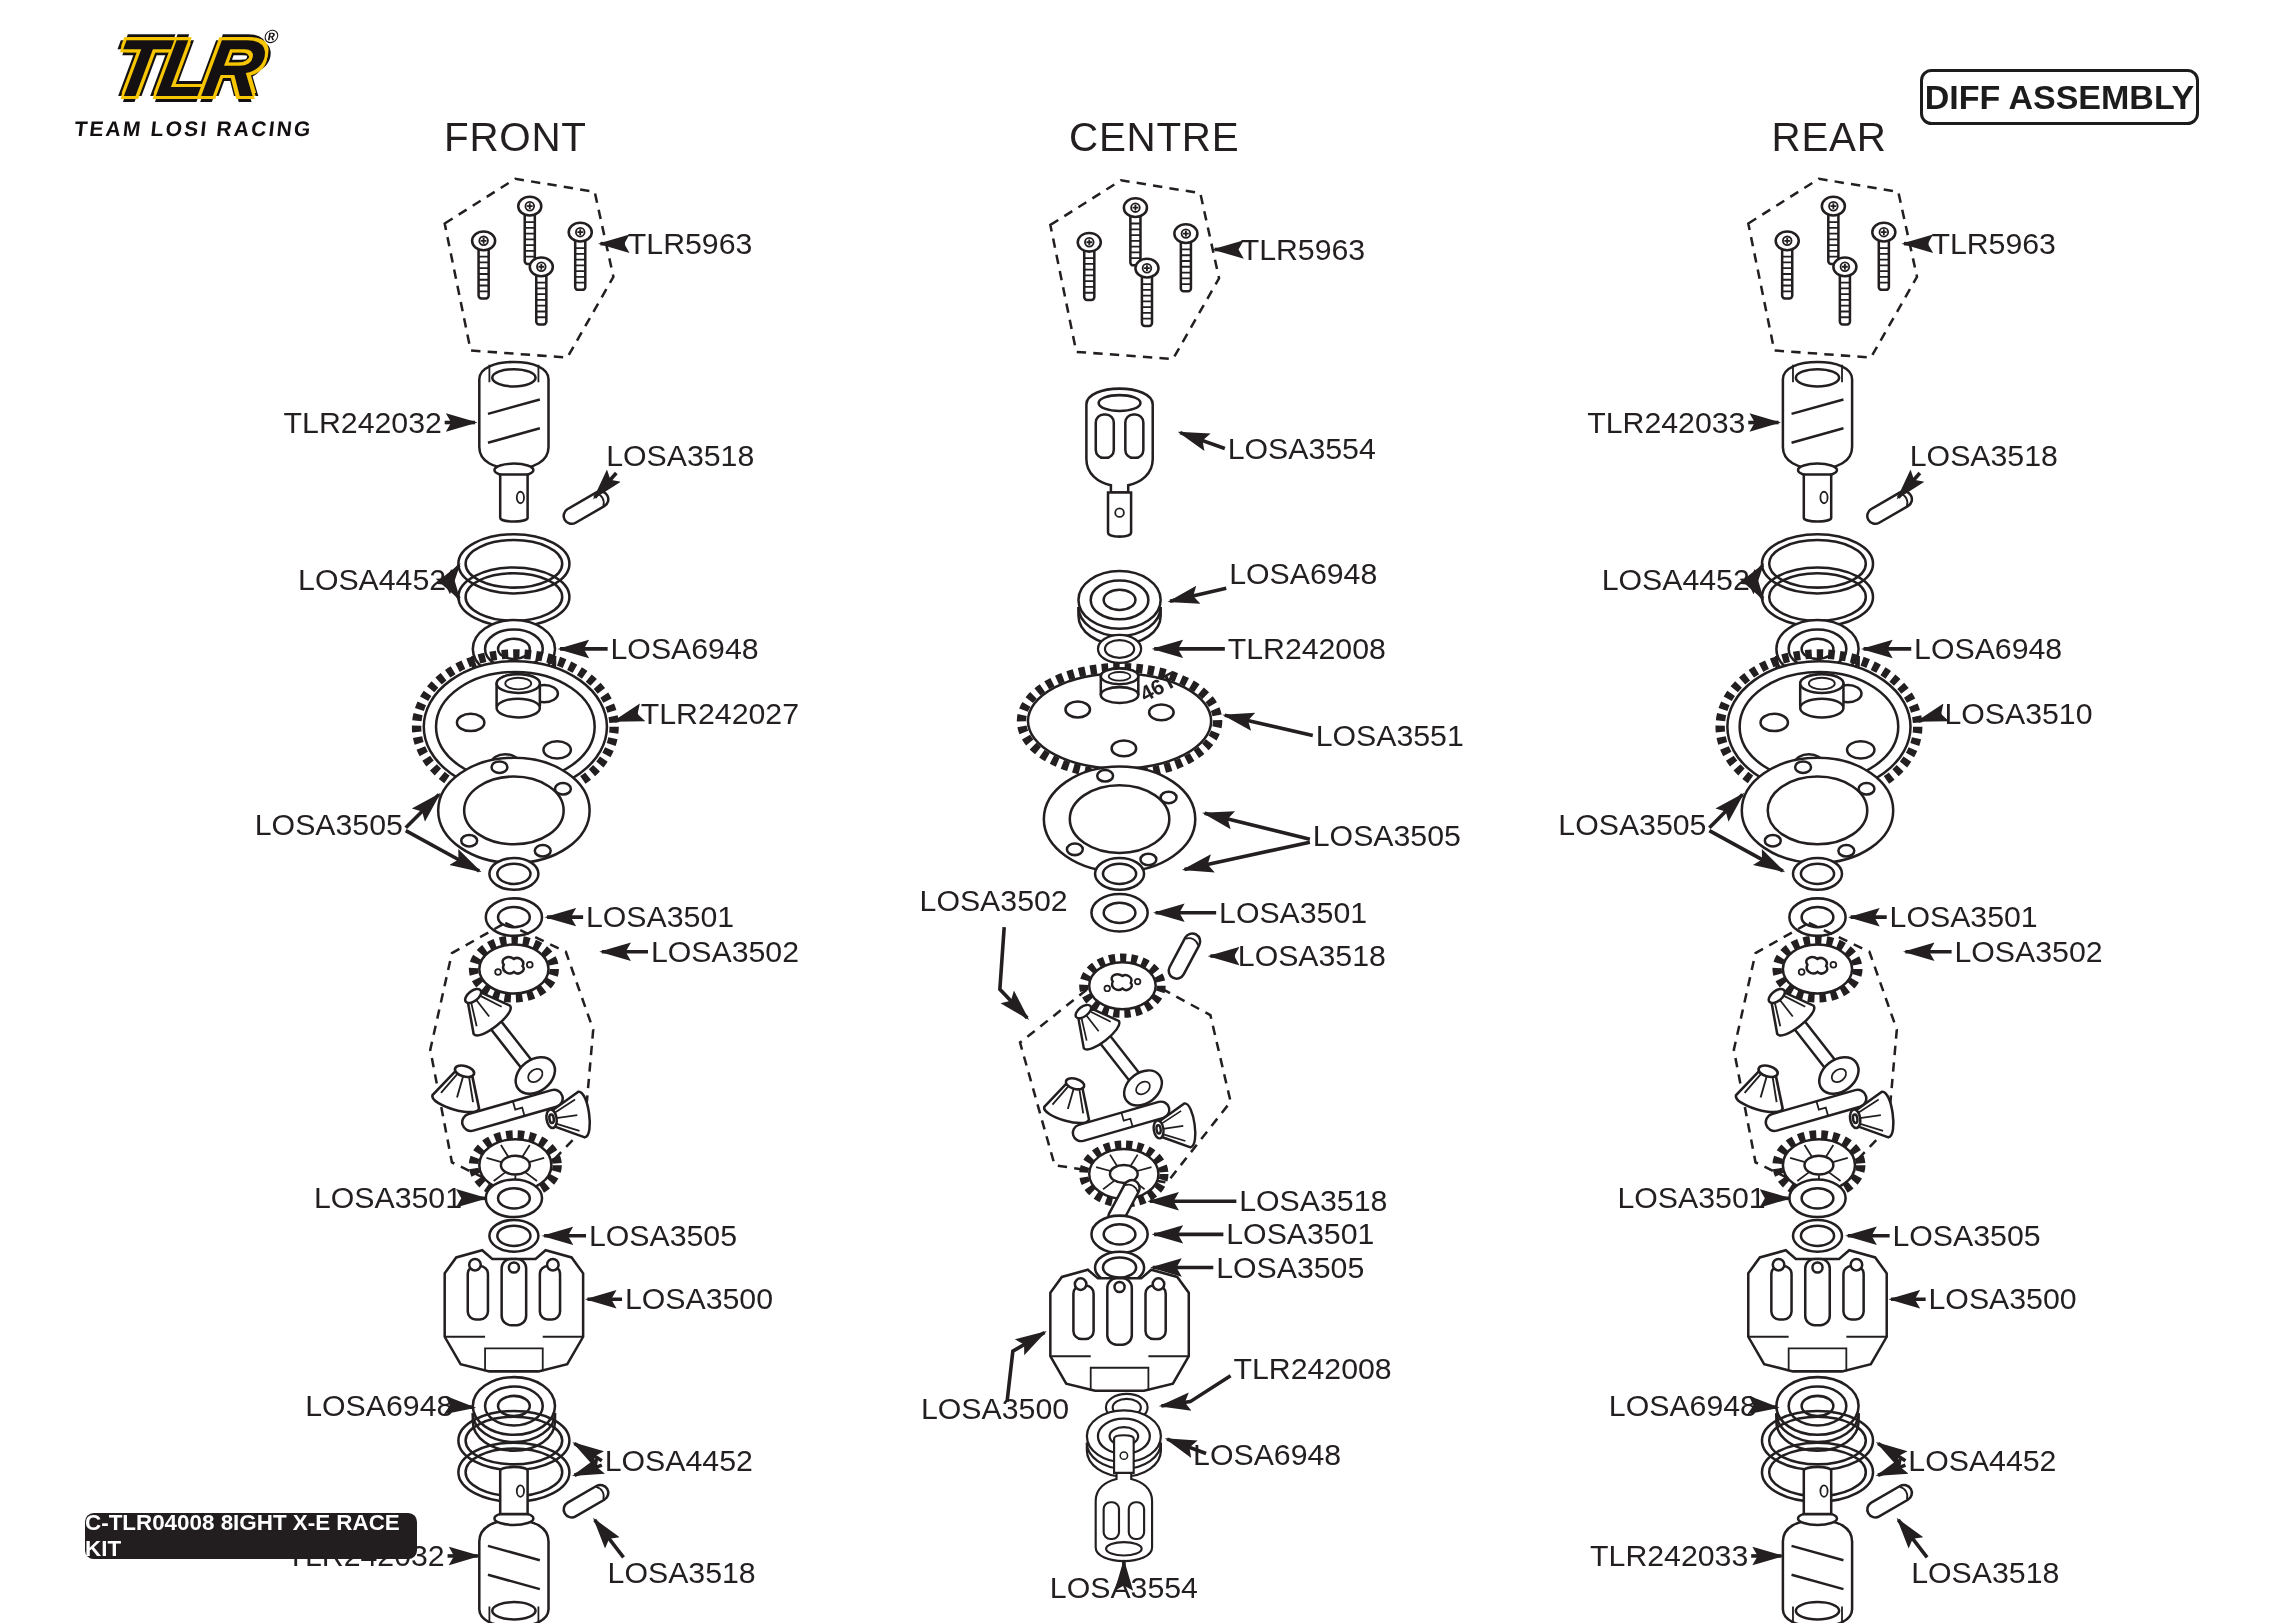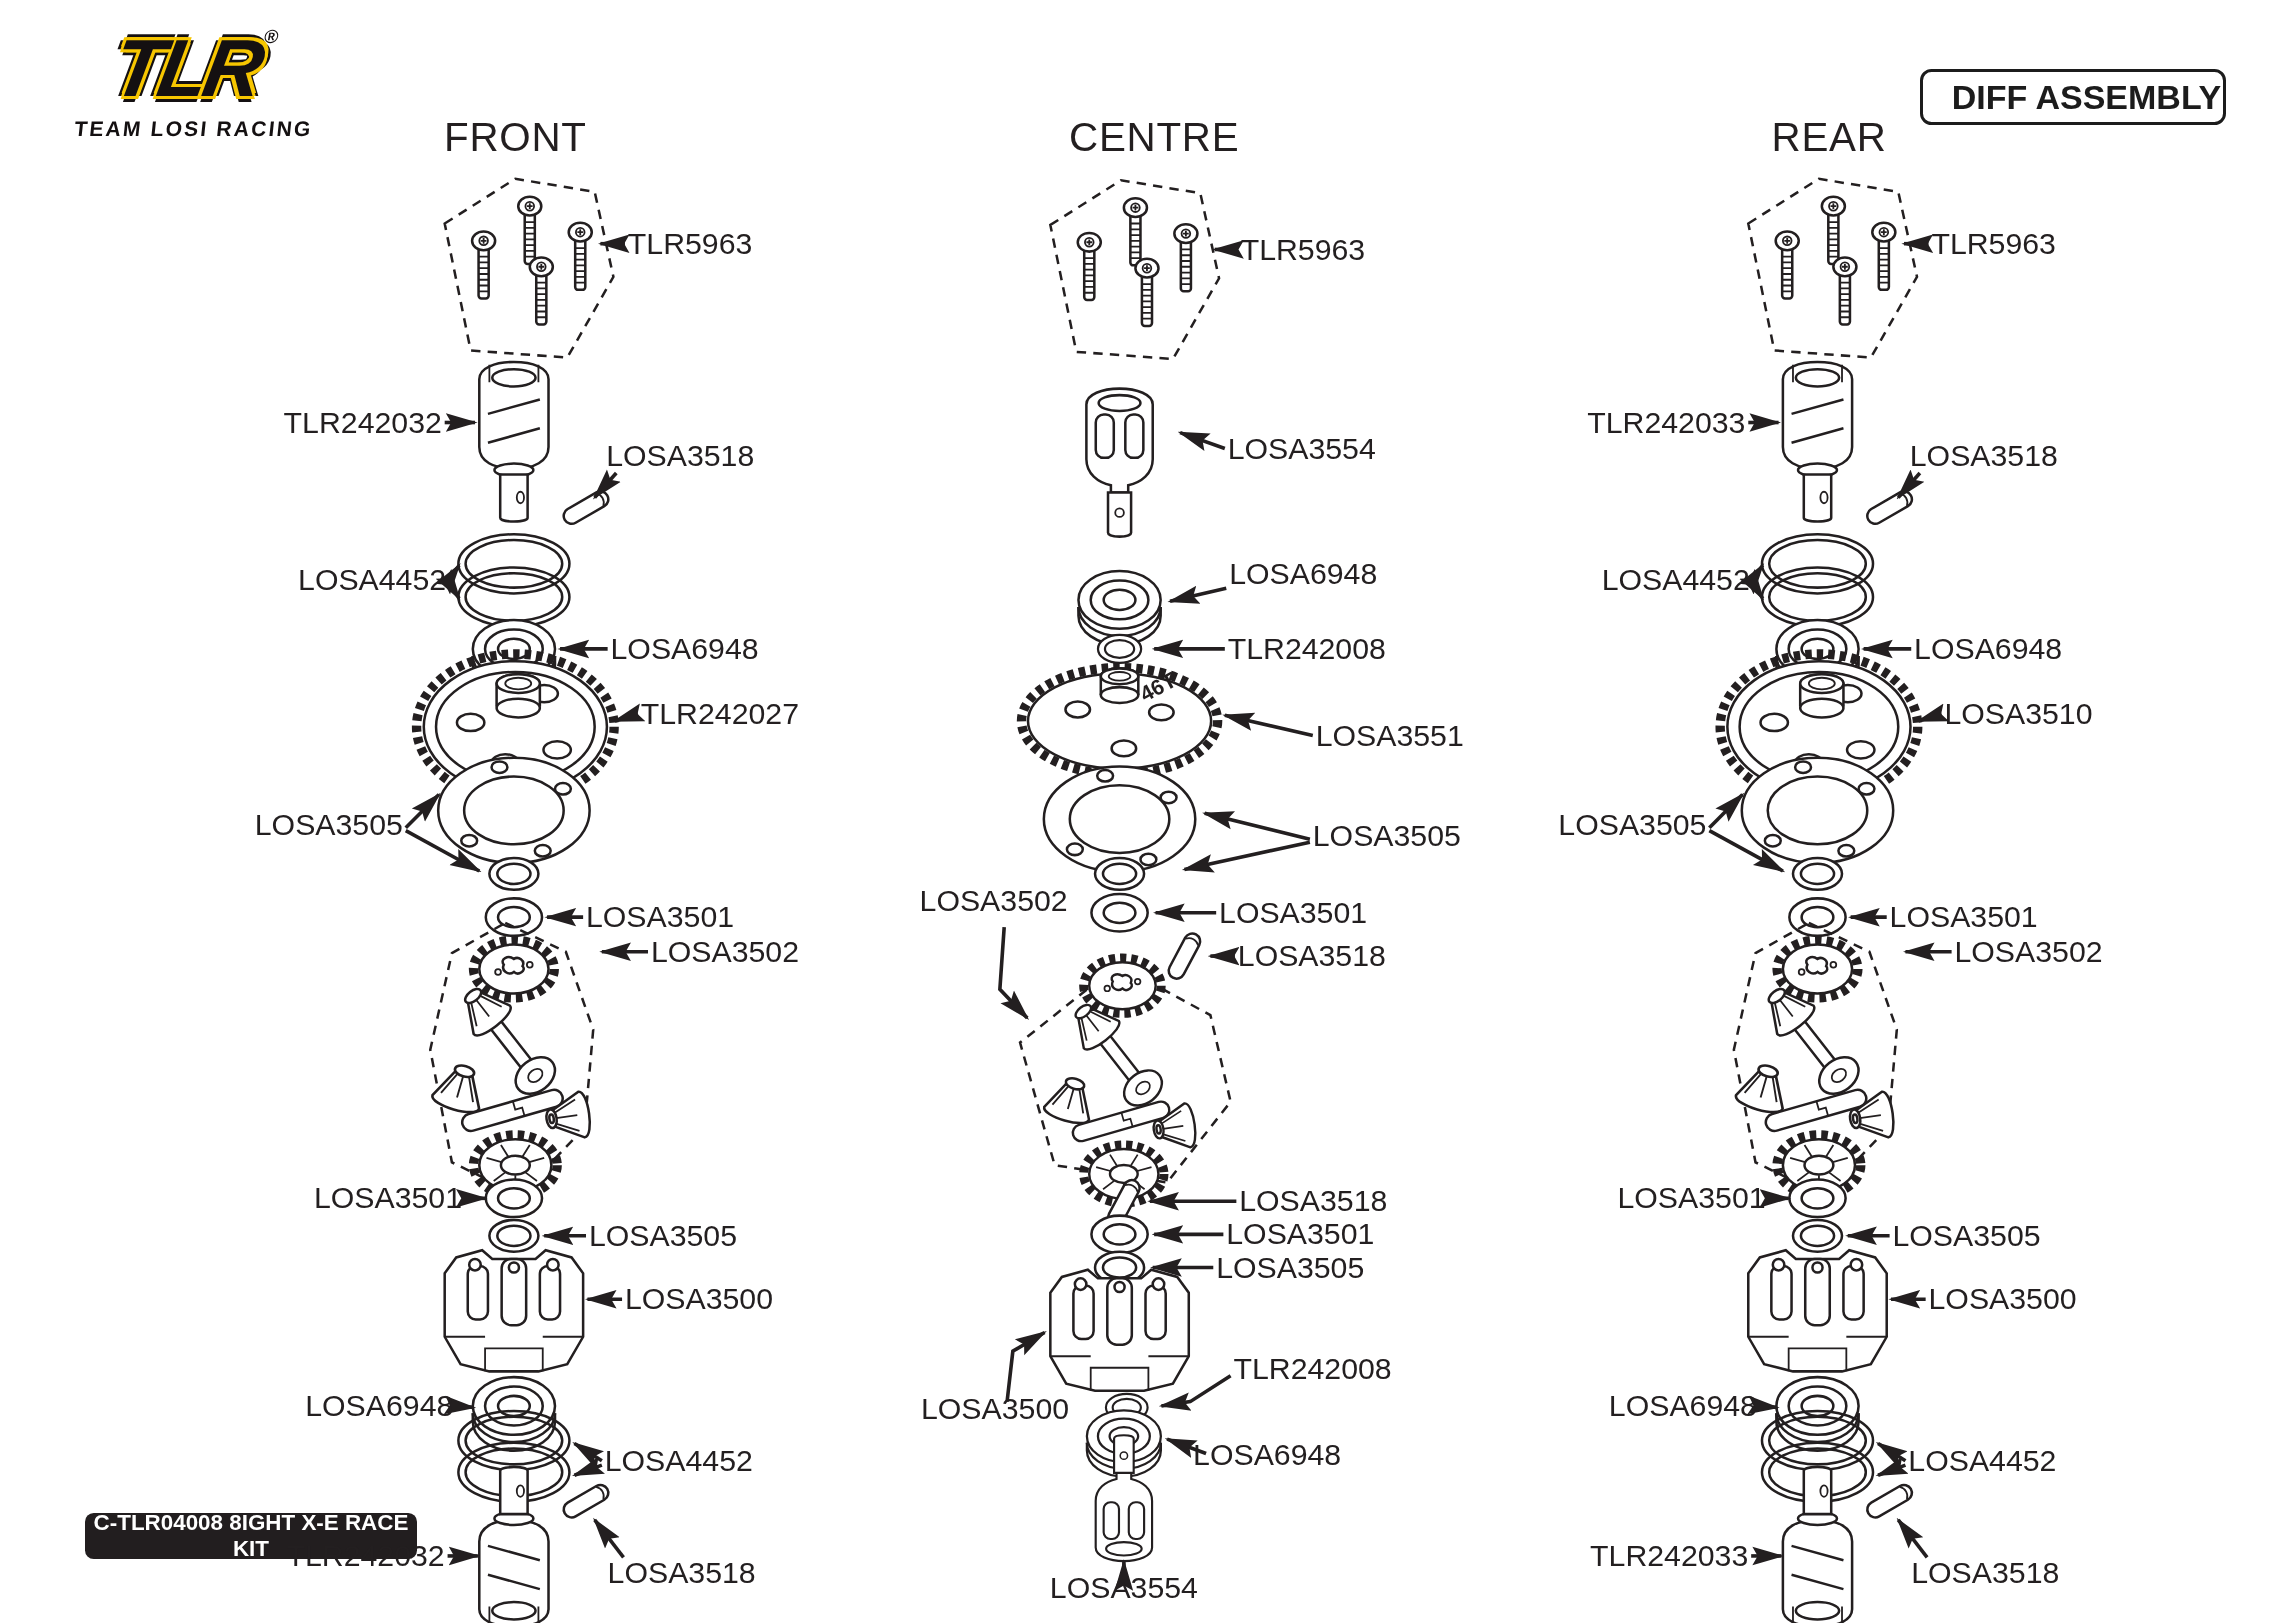--- a/index.html
+++ b/index.html
@@ -20,24 +20,24 @@
   .logo-tlr{font-style:italic;font-weight:900;font-size:81px;line-height:1.05;
     letter-spacing:-4.3px;color:#141011;
     text-shadow:2.9px 0 #f7c600,-2.9px 0 #f7c600,0 2.9px #f7c600,0 -2.9px #f7c600,
       2.9px 2.9px #f7c600,-2.9px -2.9px #f7c600,2.9px -2.9px #f7c600,-2.9px 2.9px #f7c600,
       5.8px 0 #141011,-5.8px 0 #141011,0 5.8px #141011,0 -5.8px #141011;}
   .logo-reg{font-size:19px;font-weight:700;color:#141011;vertical-align:top;}
   .logo-sub{font-weight:700;font-size:21px;letter-spacing:2.2px;color:#141011;
     margin-top:5.8px;transform:skewX(-6deg);}
   .badge{position:absolute;left:1920px;top:69px;width:273px;height:50px;
     border:3.6px solid #1c1c1c;border-radius:11.5px;display:flex;align-items:center;
-    justify-content:center;font-size:34px;font-weight:700;color:#1c1c1c;padding-left:27px;}
+    justify-content:center;font-size:34px;font-weight:700;color:#1c1c1c;}
   .kit{position:absolute;left:85px;top:1513px;width:332px;height:46px;
     background:#221e1f;color:#ffffff;border-radius:8.7px;display:flex;
-    align-items:center;justify-content:center;font-size:22.4px;font-weight:700;text-align:center;}
+    align-items:center;justify-content:center;font-size:22.4px;font-weight:700;}
 </style>
 </head>
 <body>
 
 <div id="canvas">
 
   <div class="logo">
     <div class="logo-mark">
       <span class="logo-tlr">TLR</span><span class="logo-reg">®</span>
     </div>

